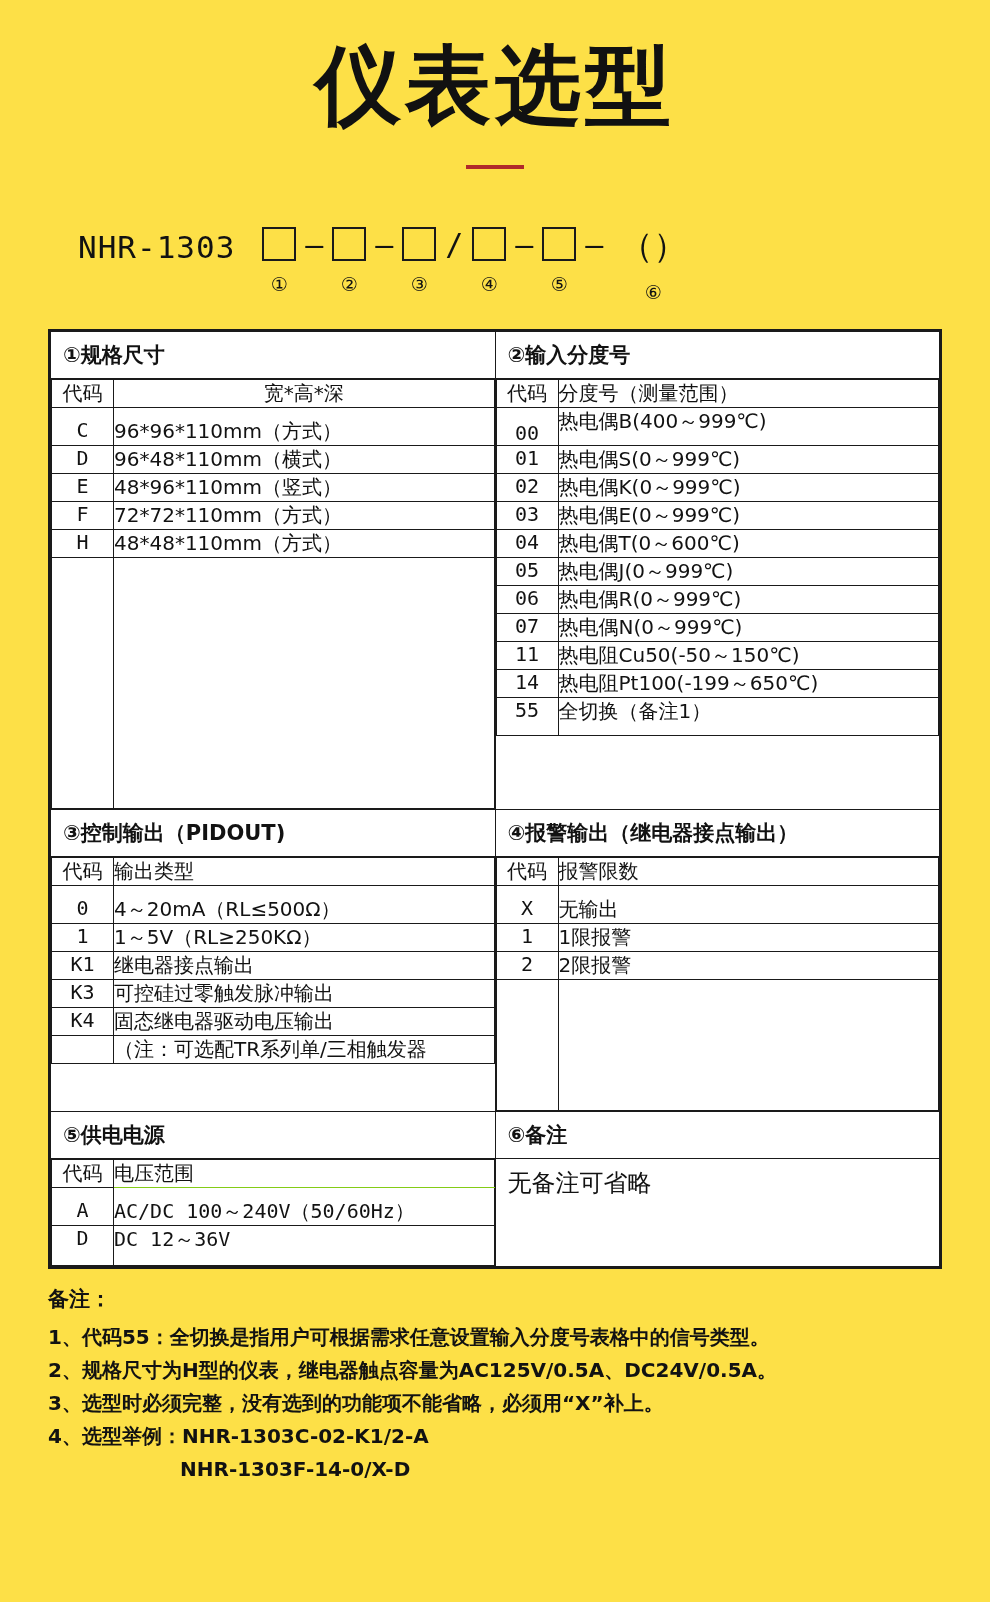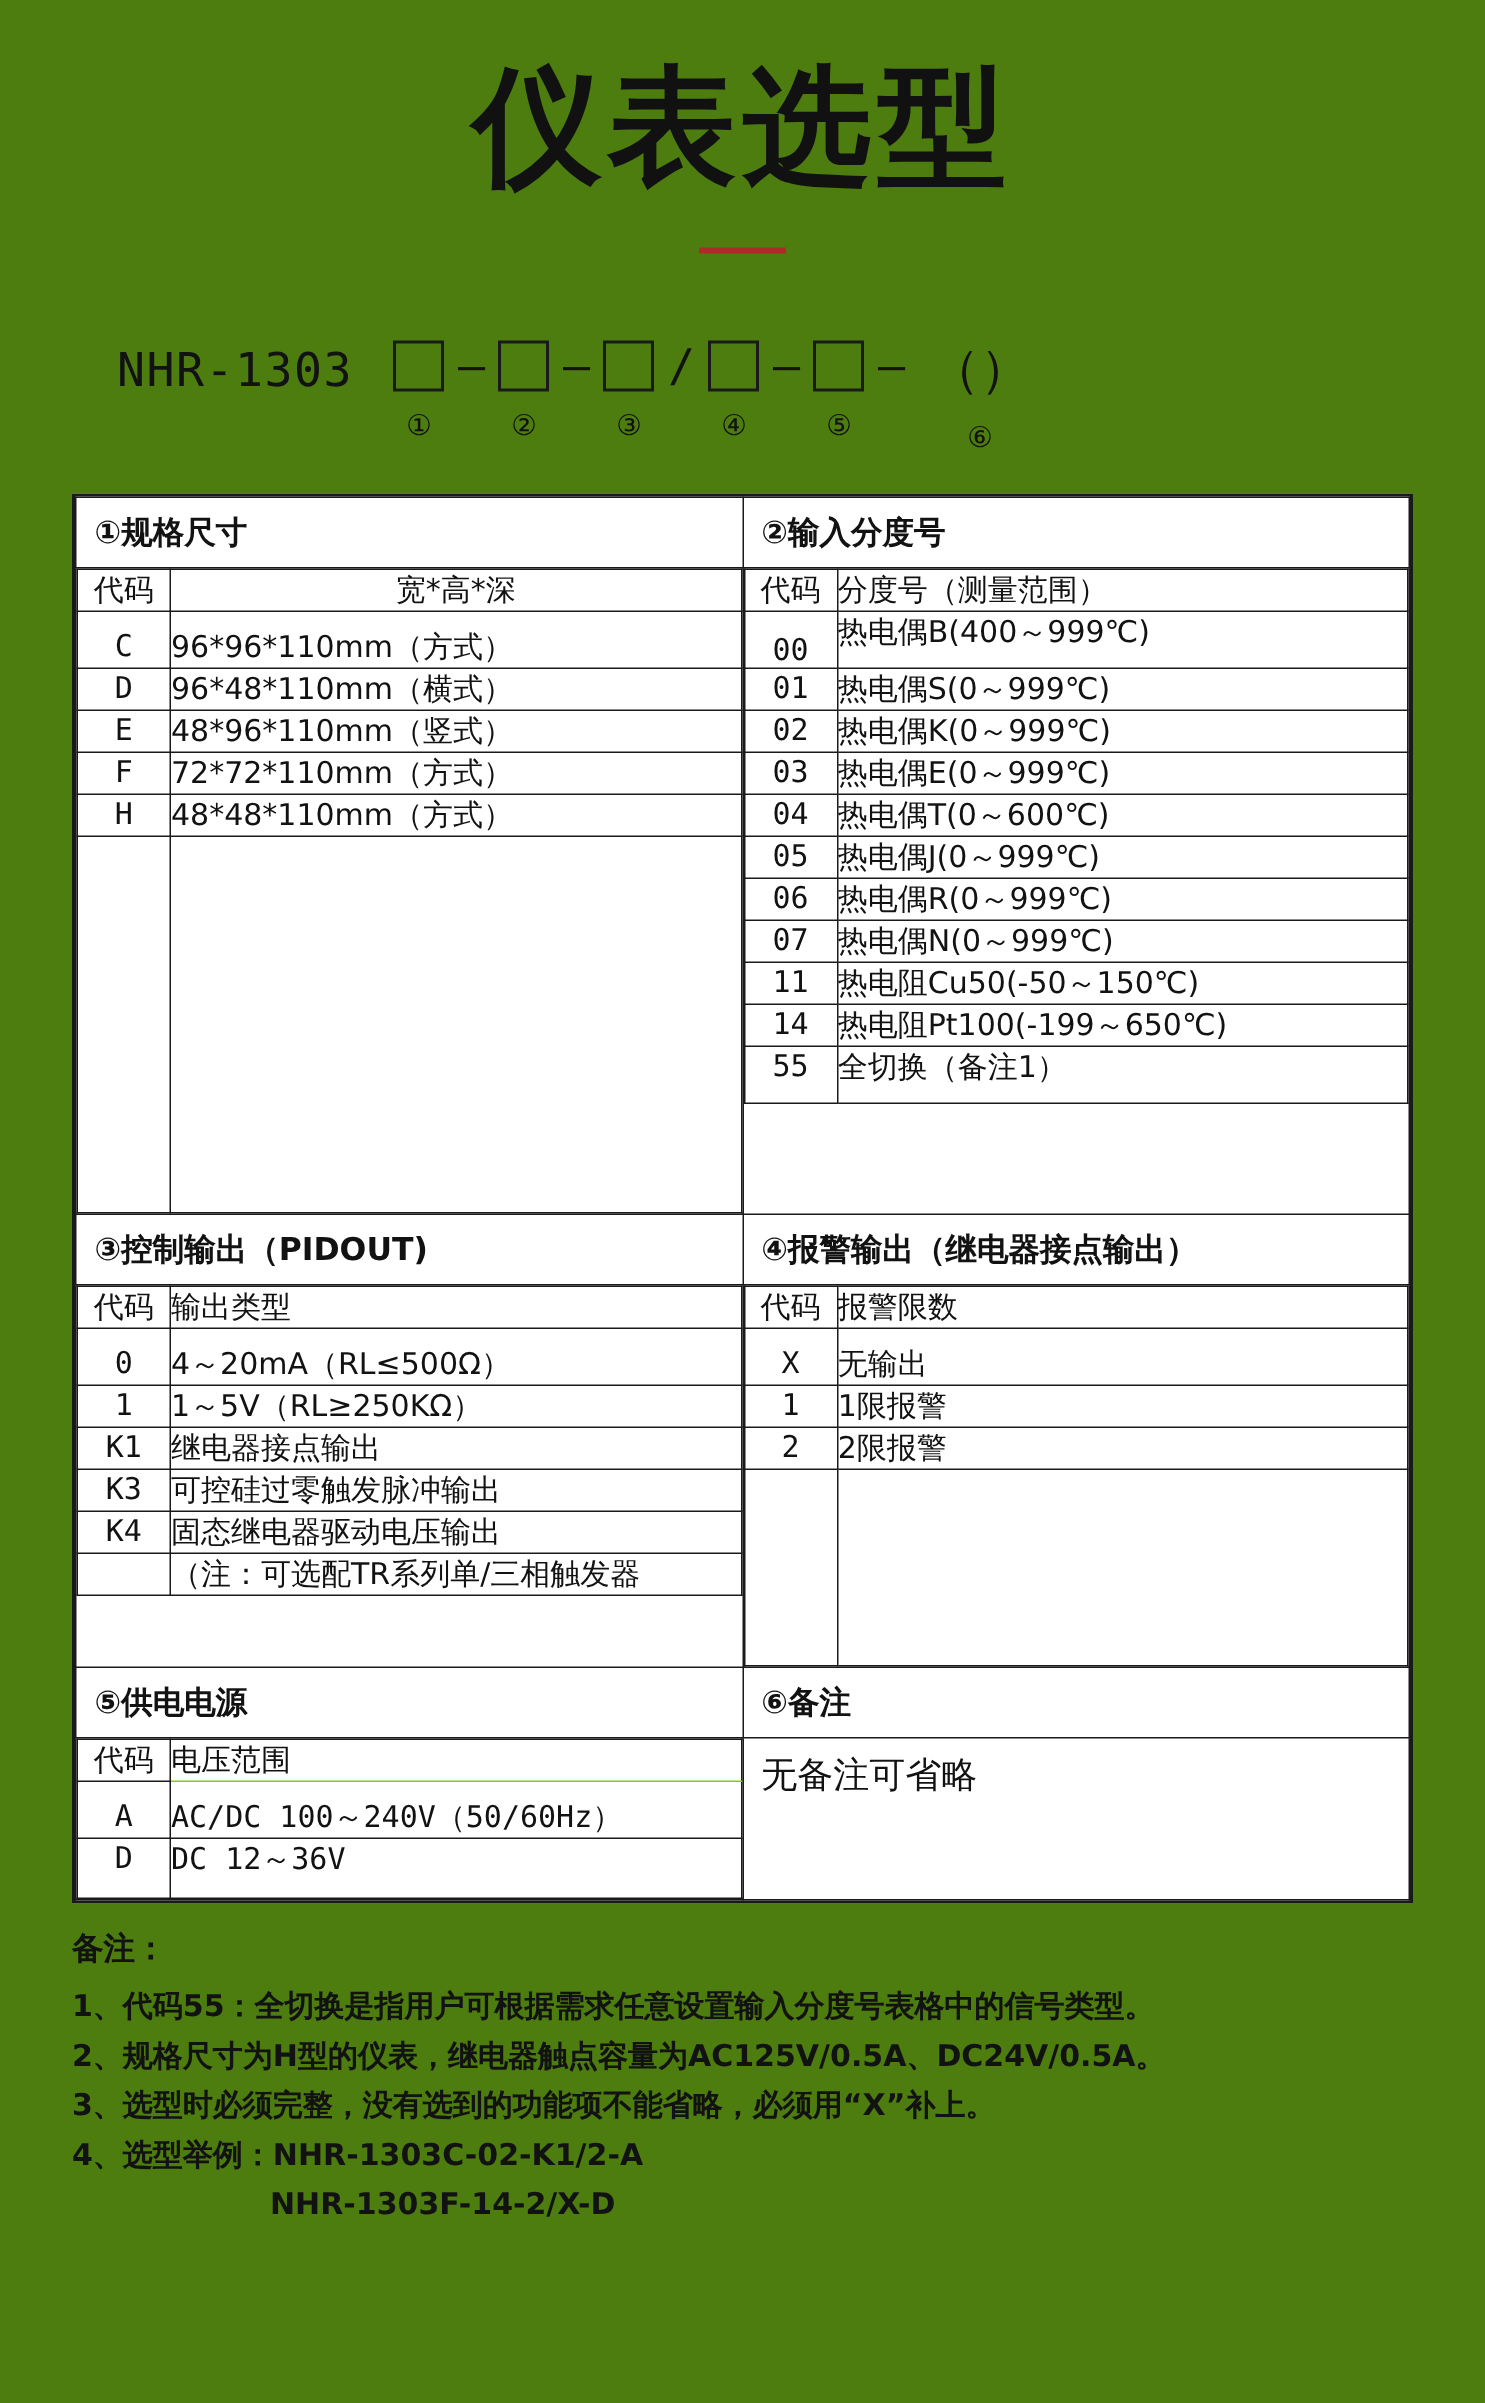--- a/index.html
+++ b/index.html
@@ -12,21 +12,21 @@
     min-height: 1602px;
     font-family: "Liberation Sans", sans-serif;
     color: #121212;
   }
   .page {
     width: 990px;
     min-height: 1602px;
     position: relative;
     box-sizing: border-box;
     padding: 0;
-    background: #4d7c0f;
+    background: #fde047;
   }
   .title {
     text-align: center;
     font-family: "DejaVu Sans", sans-serif;
     font-weight: bold;
     font-size: 86px;
     letter-spacing: 4px;
     padding-top: 36px;
     line-height: 1.15;
     color: #111;
@@ -478,16 +478,16 @@
     </tbody>
       </table>
   </div>
 
   <div class="notes">
     <div class="nt-title">备注：</div>
     <div class="nt">1、代码55：全切换是指用户可根据需求任意设置输入分度号表格中的信号类型。</div>
     <div class="nt">2、规格尺寸为H型的仪表，继电器触点容量为AC125V/0.5A、DC24V/0.5A。</div>
     <div class="nt">3、选型时必须完整，没有选到的功能项不能省略，必须用“X”补上。</div>
     <div class="nt">4、选型举例：NHR-1303C-02-K1/2-A</div>
-    <div class="nt-ind">NHR-1303F-14-2/X-D</div>
+    <div class="nt-ind">NHR-1303F-14-0/X-D</div>
   </div>
 
 </div>
 
 </body></html>

